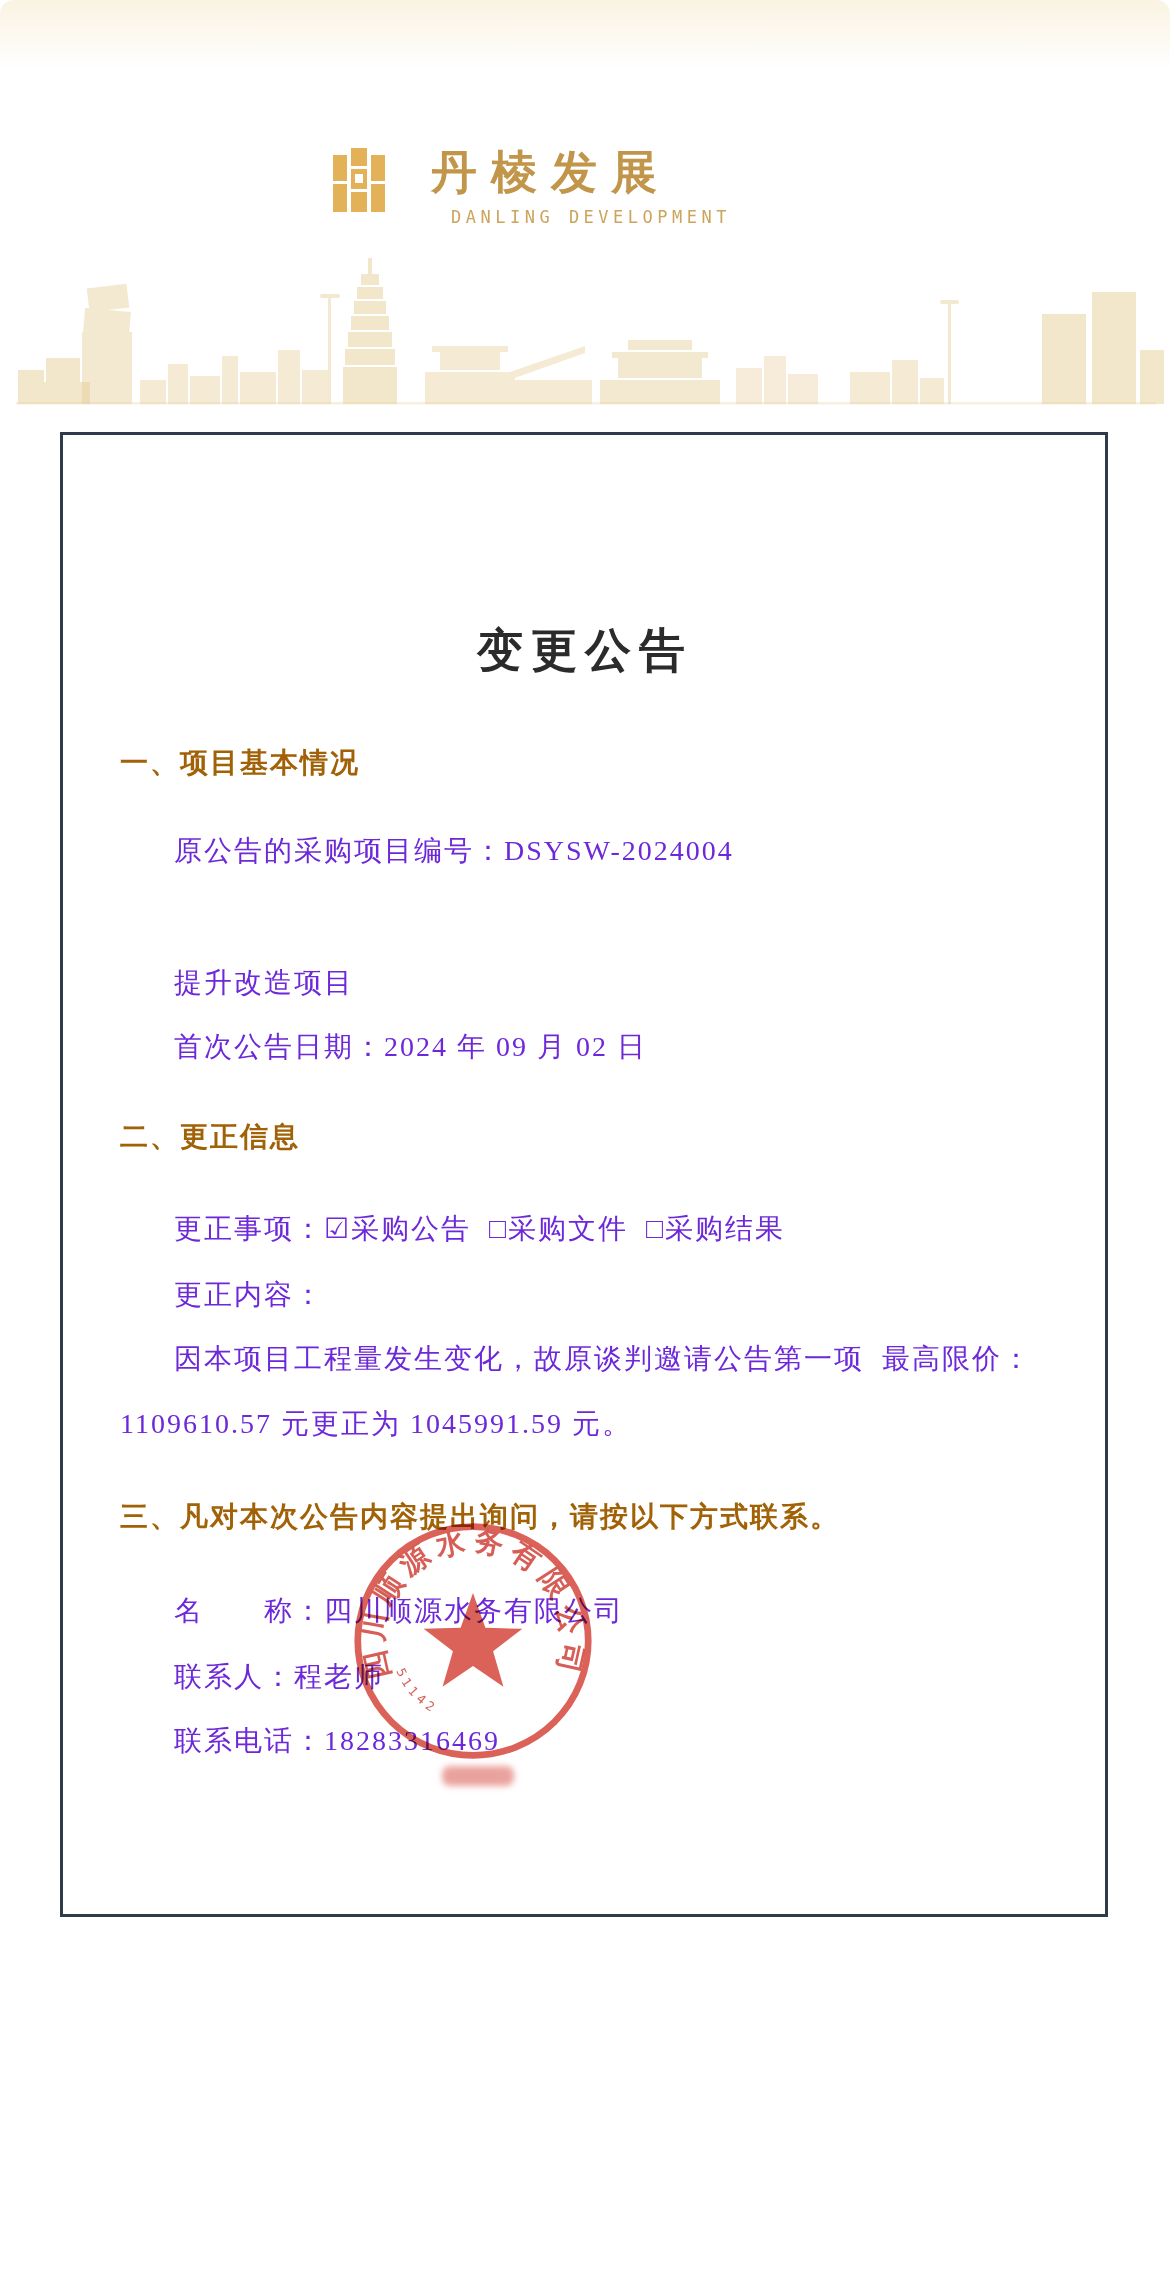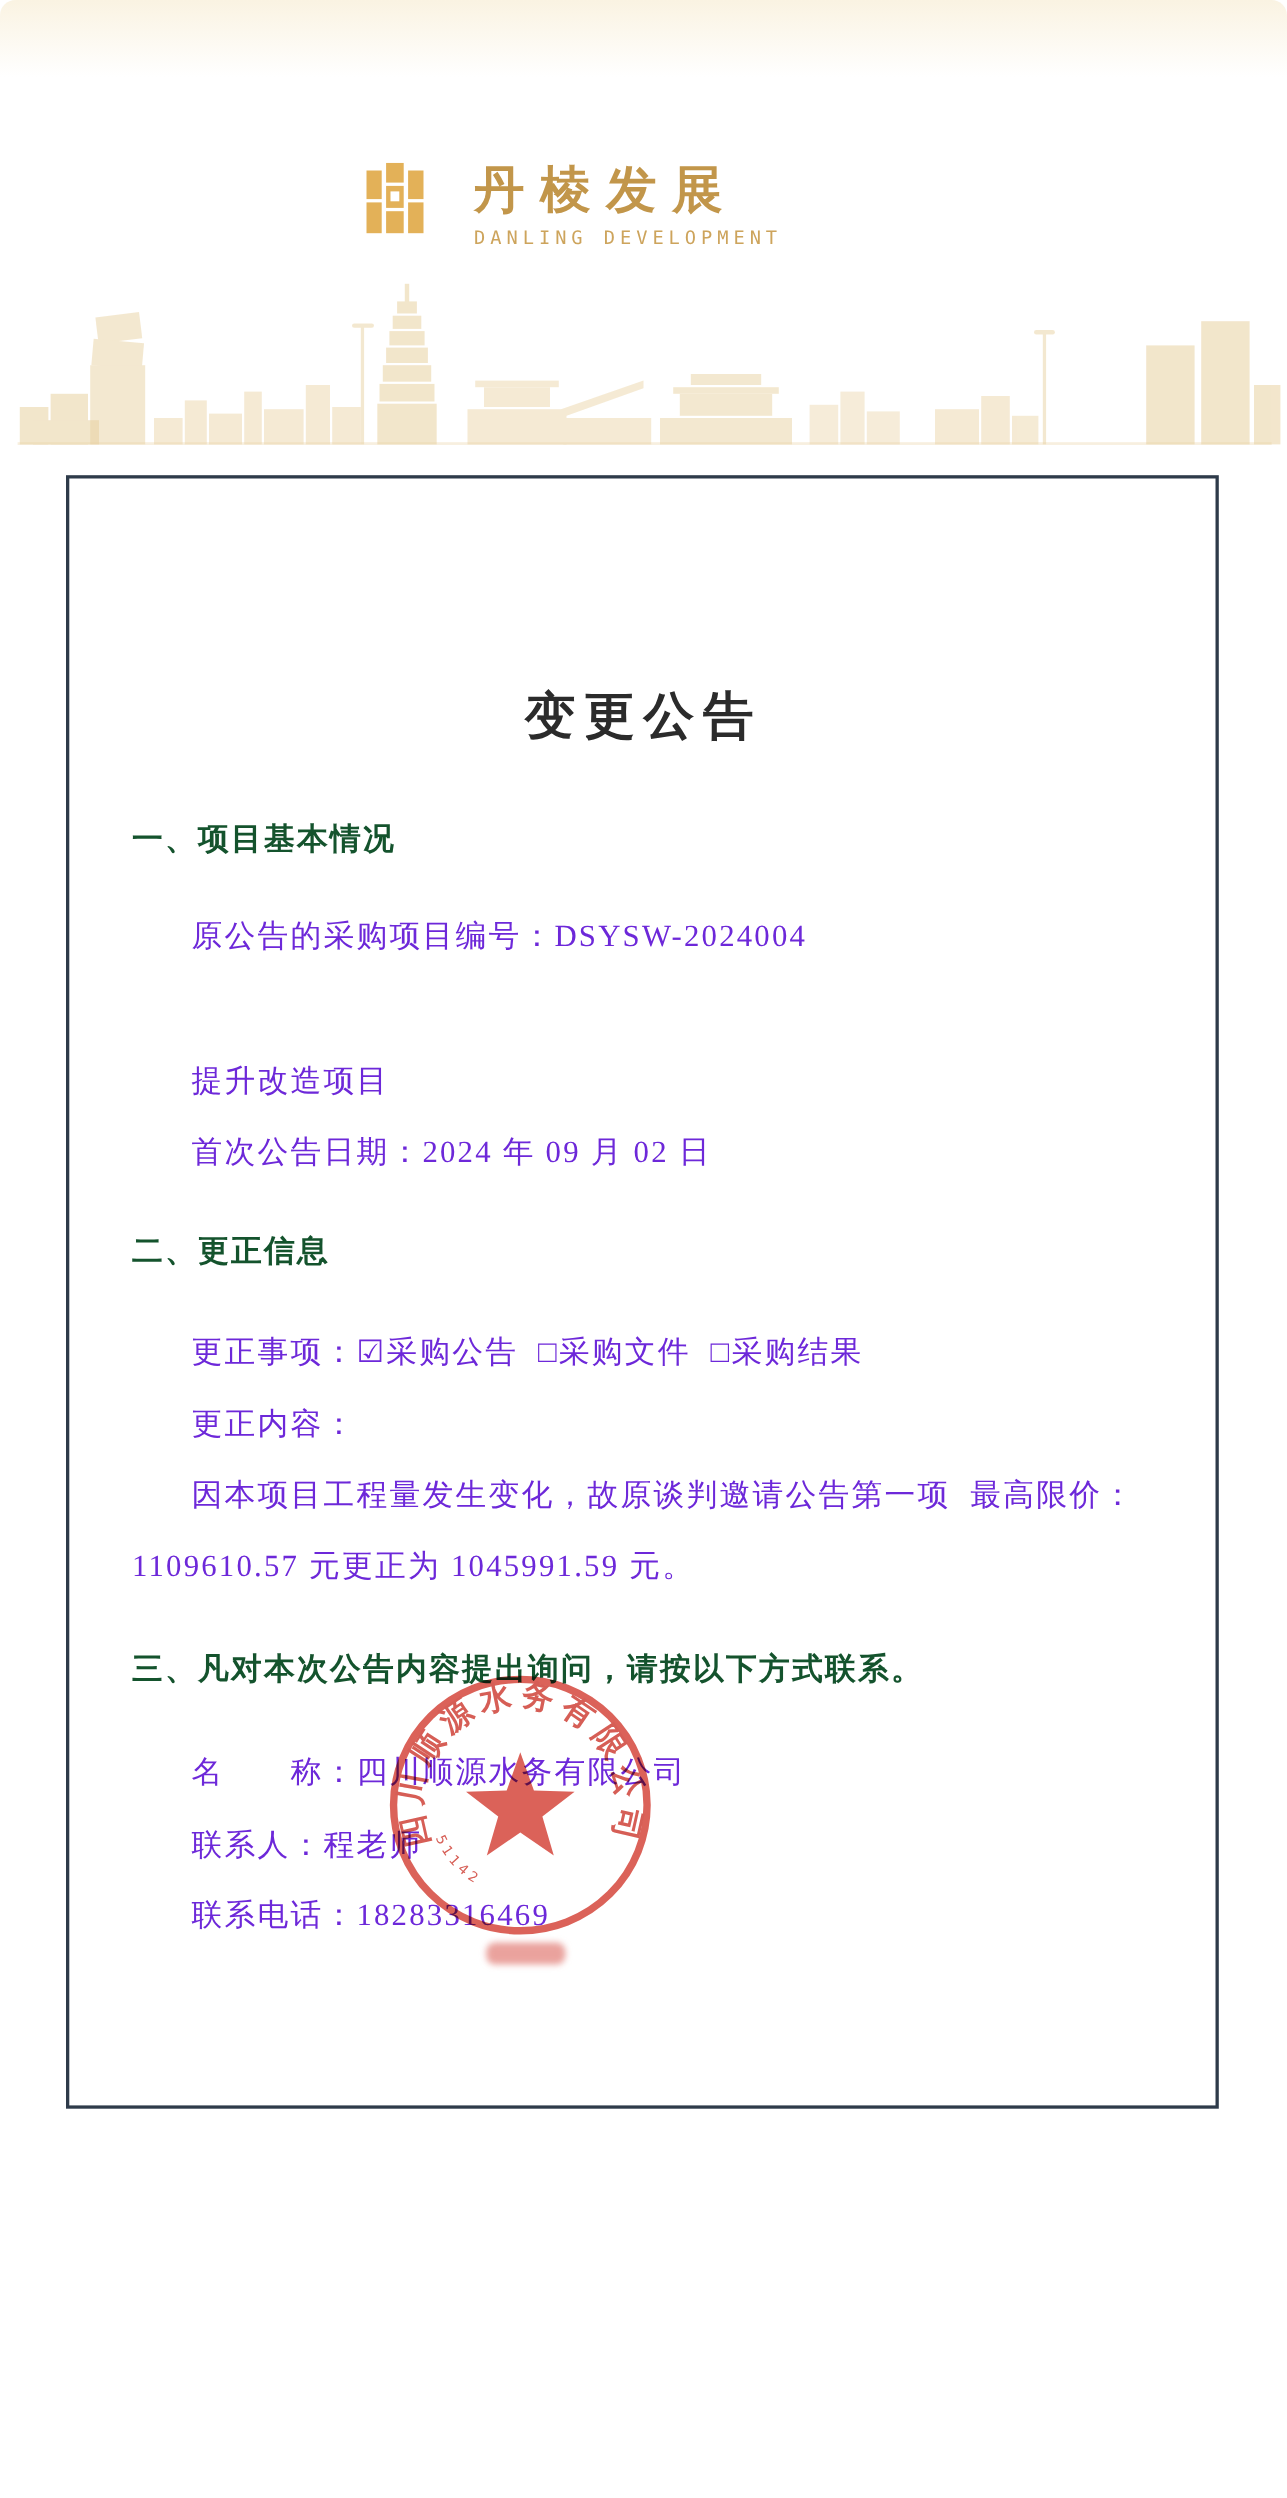--- a/index.html
+++ b/index.html
@@ -14,30 +14,30 @@
     background:linear-gradient(#faf3e2,#ffffff);}
   .logo-row{left:333px;top:148px;display:flex;align-items:flex-start;}
   .logo-mark{width:54px;height:68px;display:block;}
   .logo-text{margin-left:44px;}
   .logo-name{
     font-family:"Liberation Serif","DejaVu Serif",serif;
     font-size:46px;font-weight:700;color:#c2964a;letter-spacing:14px;
     line-height:1.1;white-space:nowrap;}
   .logo-sub{
     font-family:"DejaVu Sans Mono","Liberation Mono",monospace;
-    font-size:17px;color:#cda45c;letter-spacing:4.5px;margin-top:8px;white-space:nowrap;}
+    font-size:17px;color:#cda45c;letter-spacing:4.5px;margin-top:8px;white-space:nowrap;margin-left:20px;}
   .skyline{left:0;top:252px;width:1170px;height:160px;display:block;}
   
   .doc-box{left:60px;top:432px;width:1048px;height:1485px;
     border:3px solid #2e3b4a;background:#ffffff;box-sizing:border-box;}
   .title{left:0;top:620px;width:1170px;text-align:center;
     font-size:46px;font-weight:700;color:#2b2b2b;letter-spacing:8px;
     font-family:"Liberation Serif","DejaVu Serif",serif;}
   .h{font-family:"Liberation Sans","DejaVu Sans",sans-serif;
-     font-weight:700;font-size:28px;color:#14532d;letter-spacing:2px;white-space:pre-wrap;}
+     font-weight:700;font-size:28px;color:#a16207;letter-spacing:2px;white-space:pre-wrap;}
   .b{font-size:28px;letter-spacing:2px;color:#6d28d9;white-space:pre-wrap;}
   
   .seal{left:348px;top:1520px;width:250px;height:242px;
     opacity:.85;mix-blend-mode:multiply;}
   .seal-smudge{left:442px;top:1766px;width:72px;height:20px;border-radius:8px;
     background:#d5463c;filter:blur(3px);opacity:.5;mix-blend-mode:multiply;}
   .end-label{left:0;top:2158px;width:1170px;text-align:center;
     font-family:"Liberation Sans","DejaVu Sans",sans-serif;
     font-weight:700;font-size:33px;color:#24282d;letter-spacing:7px;margin-top:45px;}
   .gold{fill:#e3b158;}

